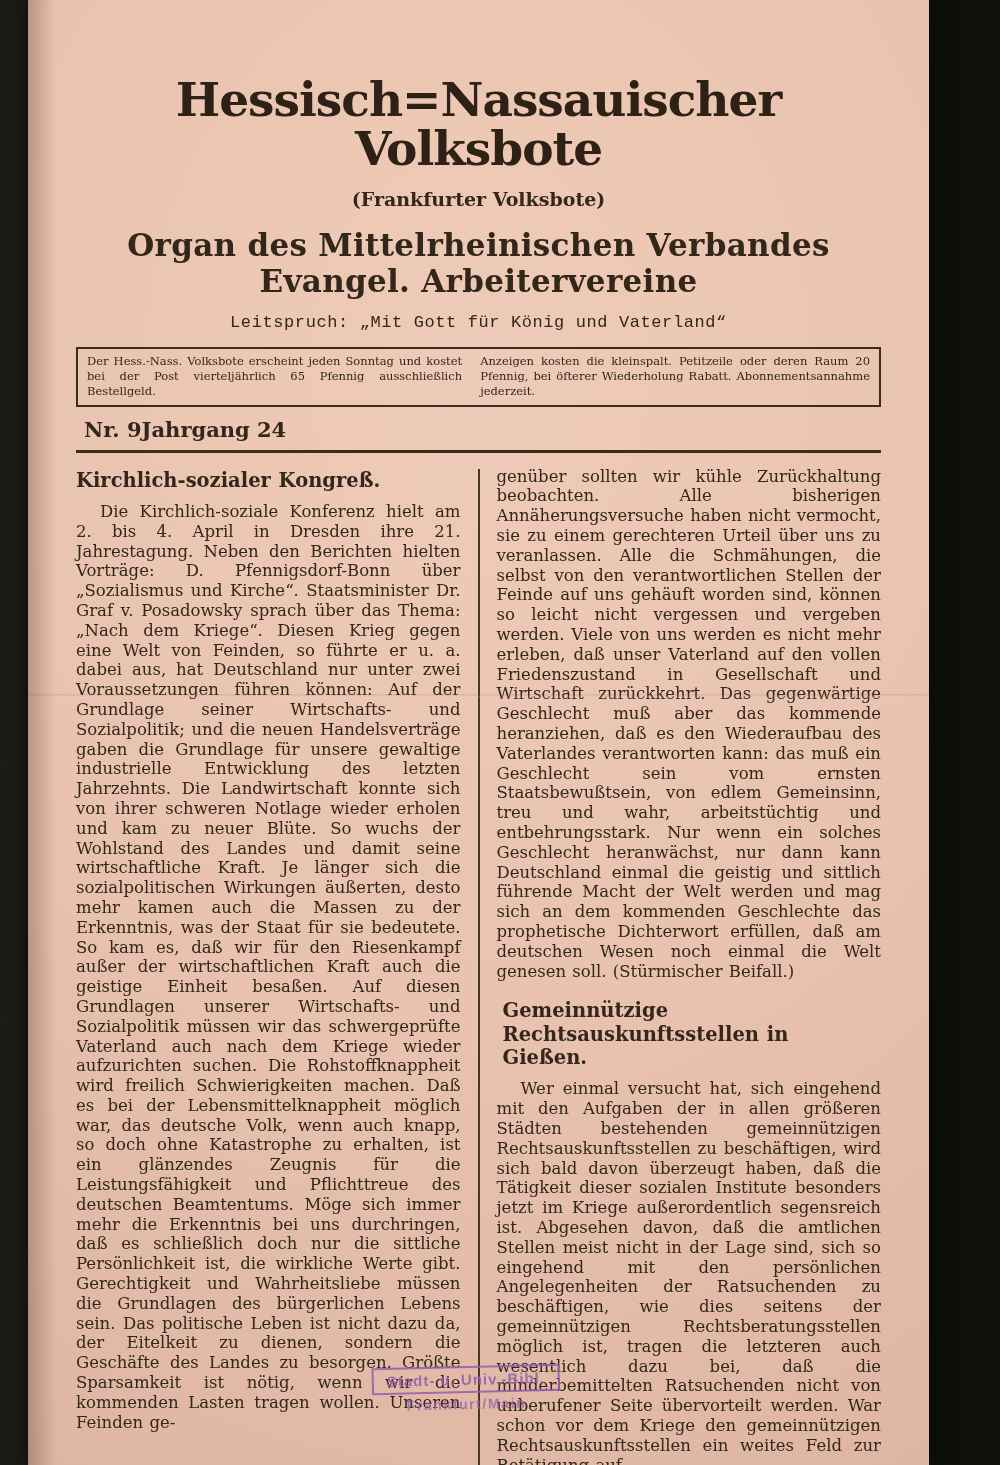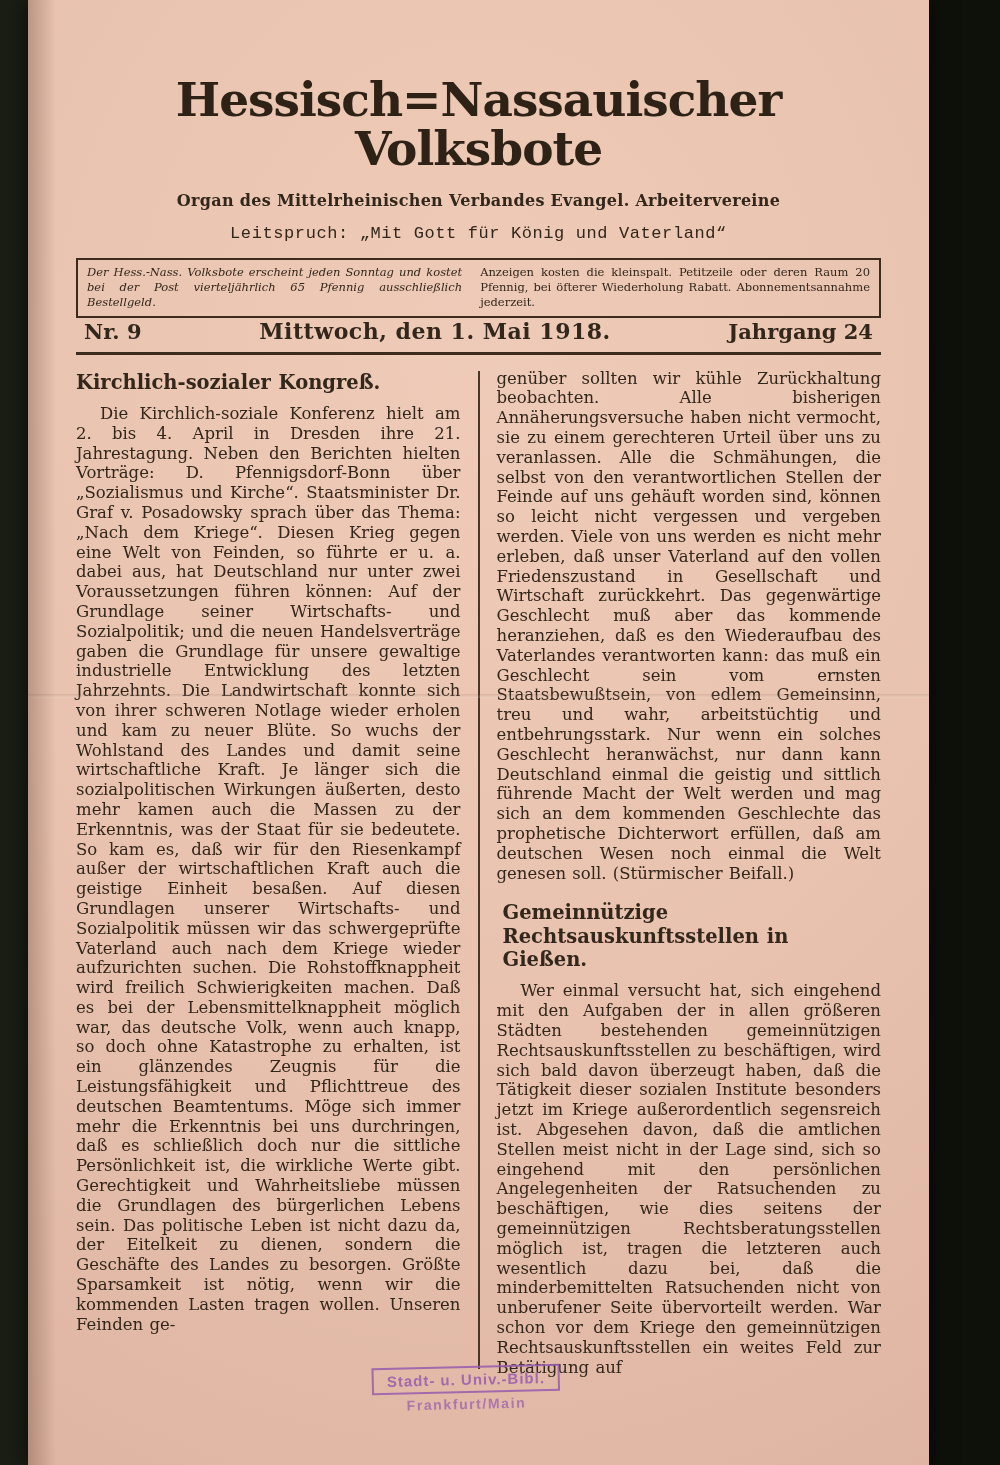--- a/index.html
+++ b/index.html
@@ -30,37 +30,37 @@
     background:linear-gradient(90deg, rgba(70,30,16,0.28), rgba(70,30,16,0));
     pointer-events:none;
   }
 
   .masthead { text-align:center; padding-top:76px; }
   .title {
     font-size:47px; font-weight:bold; line-height:1.04; letter-spacing:-1px;
     color:#2e2115;
   }
   .subtitle { font-size:19px; font-weight:bold; margin-top:14px; }
-  .organ    { font-size:16px; font-weight:bold; margin-top:17px; letter-spacing:0.3px;text-align:center; }
+  .organ    { font-size:31px; font-weight:bold; margin-top:17px; letter-spacing:0.3px;text-align:center; }
   .motto    { font-size:17px; margin-top:14px; letter-spacing:0.6px;font-family:Liberation Mono, monospace; }
 
   .info-box {
     display:flex; margin-top:15px;
     border:2px solid #3d2c1d;
   }
   .info-cell {
     padding:5px 9px; font-size:11.5px; line-height:1.33; text-align:justify;
   }
-  .info-left  { flex:1.02;font-style:italic; }
+  .info-left  { flex:1.02; }
   .info-mid   { flex:1.20; border-left:2px solid #3d2c1d; border-right:2px solid #3d2c1d; font-weight:bold; }
   .info-right { flex:1.06; }
 
   .dateline {
-    display:flex; justify-content:space-between; align-items:baseline;
-    padding:0 8px 8px 8px;
+    display:flex; align-items:baseline;
+    margin-top:10px; padding:0 8px 8px 8px;
     border-bottom:3px solid #3d2c1d;
   }
   .issue, .volume { font-size:21px; font-weight:bold; }
   .date { font-size:22px; font-weight:bold; letter-spacing:0.5px; }
 
   .columns { display:flex; margin-top:14px; }
   .col {
     width:calc(50% - 18px);
     font-size:16.5px; line-height:1.2; text-align:justify;
     word-spacing:1px; hyphens:auto; -webkit-hyphens:auto;
@@ -87,32 +87,32 @@
   }
   .stamp-line2 { margin-top:3px; font-weight:bold; font-size:14px; letter-spacing:1.6px; opacity:0.85; }
 </style>
 </head>
 <body>
 
 <div class="paper">
 
   <header class="masthead">
     <h1 class="title">Hessisch=Nassauischer Volksbote</h1>
+    <div class="subtitle">(Frankfurter Volksbote)</div>
     <div class="organ">Organ des Mittelrheinischen Verbandes Evangel. Arbeitervereine</div>
     <div class="motto">Leitspruch: „Mit Gott für König und Vaterland“</div>
   </header>
 
   <div class="info-box">
     <div class="info-cell info-left">Der Hess.-Nass. Volksbote erscheint jeden Sonntag und kostet bei der Post vierteljährlich 65 Pfennig ausschließlich Bestellgeld.</div>
     <div class="info-cell info-right">Anzeigen kosten die kleinspalt. Petitzeile oder deren Raum 20 Pfennig, bei öfterer Wiederholung Rabatt. Abonnementsannahme jederzeit.</div>
   </div>
 
   <div class="dateline">
     <span class="issue">Nr. 9</span>
-    <span class="date">Mittwoch, den 1. Mai 1918.</span>
     <span class="volume">Jahrgang 24</span>
   </div>
 
   <div class="columns">
 
     <div class="col" lang="de">
       <h2 class="headline">Kirchlich-sozialer Kongreß.</h2>
       <p class="indent">Die Kirchlich-soziale Konferenz hielt am 2. bis 4. April in Dresden ihre 21. Jahrestagung. Neben den Berichten hielten Vorträge: D. Pfennigsdorf-Bonn über „Sozialismus und Kirche“. Staatsminister Dr. Graf v. Posadowsky sprach über das Thema: „Nach dem Kriege“. Diesen Krieg gegen eine Welt von Feinden, so führte er u. a. dabei aus, hat Deutschland nur unter zwei Voraussetzungen führen können: Auf der Grundlage seiner Wirtschafts- und Sozialpolitik; und die neuen Handelsverträge gaben die Grundlage für unsere gewaltige industrielle Entwicklung des letzten Jahrzehnts. Die Landwirtschaft konnte sich von ihrer schweren Notlage wieder erholen und kam zu neuer Blüte. So wuchs der Wohlstand des Landes und damit seine wirtschaftliche Kraft. Je länger sich die sozialpolitischen Wirkungen äußerten, desto mehr kamen auch die Massen zu der Erkenntnis, was der Staat für sie bedeutete. So kam es, daß wir für den Riesenkampf außer der wirtschaftlichen Kraft auch die geistige Einheit besaßen. Auf diesen Grundlagen unserer Wirtschafts- und Sozialpolitik müssen wir das schwergeprüfte Vaterland auch nach dem Kriege wieder aufzurichten suchen. Die Rohstoffknappheit wird freilich Schwierigkeiten machen. Daß es bei der Lebensmittelknappheit möglich war, das deutsche Volk, wenn auch knapp, so doch ohne Katastrophe zu erhalten, ist ein glänzendes Zeugnis für die Leistungsfähigkeit und Pflichttreue des deutschen Beamtentums. Möge sich immer mehr die Erkenntnis bei uns durchringen, daß es schließlich doch nur die sittliche Persönlichkeit ist, die wirkliche Werte gibt. Gerechtigkeit und Wahrheitsliebe müssen die Grundlagen des bürgerlichen Lebens sein. Das politische Leben ist nicht dazu da, der Eitelkeit zu dienen, sondern die Geschäfte des Landes zu besorgen. Größte Sparsamkeit ist nötig, wenn wir die kommenden Lasten tragen wollen. Unseren Feinden ge-</p>
     </div>
 

